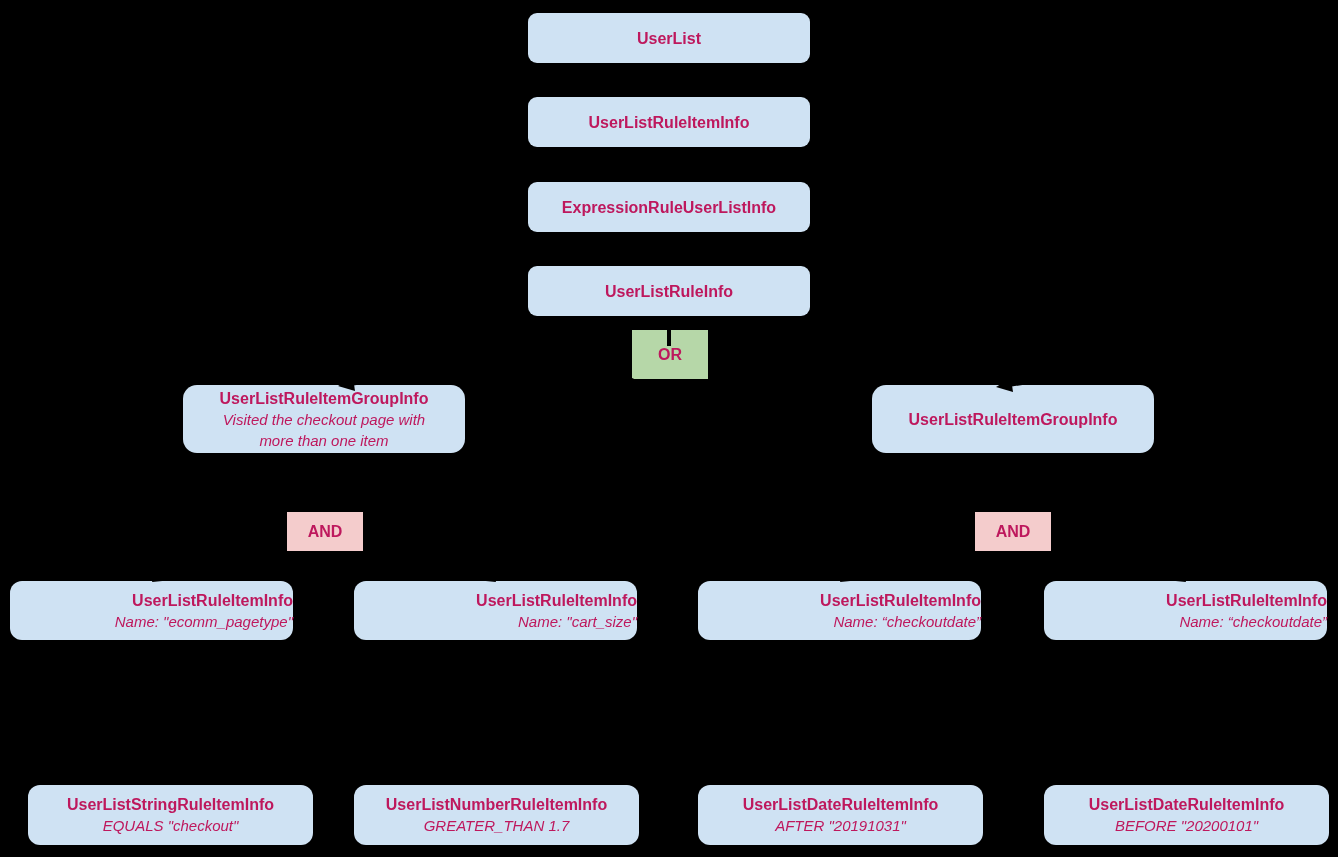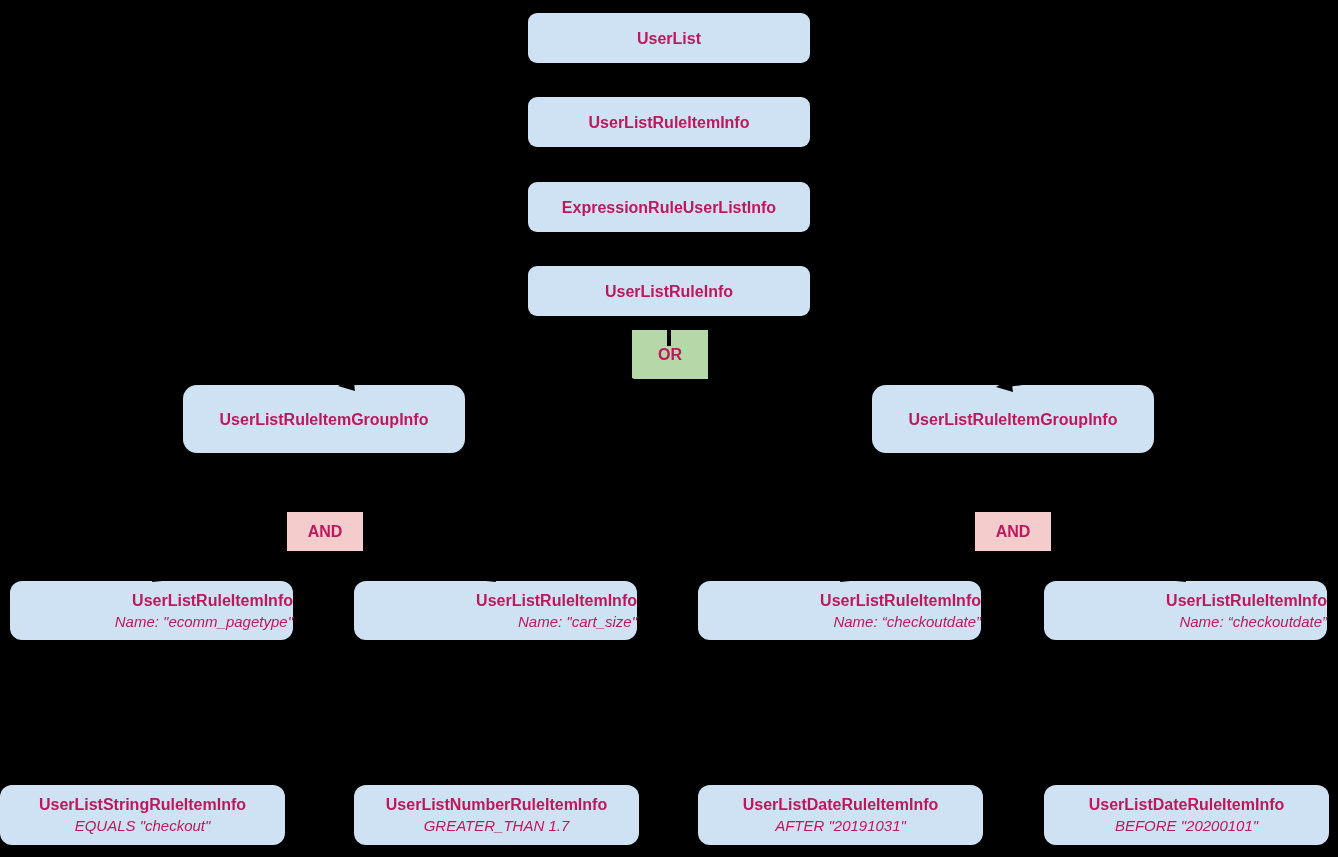--- a/index.html
+++ b/index.html
@@ -84,21 +84,21 @@
   #item-0 { left: 10px;   top: 581px; }
   #item-1 { left: 354px;  top: 581px; }
   #item-2 { left: 698px;  top: 581px; }
   #item-3 { left: 1044px; top: 581px; }
 
   .leaf-node {
     width: 285px;
     height: 60px;
     border-radius: 12px;
   }
-  #leaf-0 { left: 0;   top: 785px; }
+  #leaf-0 { left: 28px;   top: 785px; }
   #leaf-1 { left: 354px;  top: 785px; }
   #leaf-2 { left: 698px;  top: 785px; }
   #leaf-3 { left: 1044px; top: 785px; }
 
   .wires {
     position: absolute;
     left: 0;
     top: 0;
     width: 1338px;
     height: 857px;
@@ -122,20 +122,21 @@
   <div class="node chain-node" id="chain-3">
     <span class="node-title">UserListRuleInfo</span>
   </div>
 
   <div class="op-node" id="or-node">
     <span>OR</span>
   </div>
 
   <div class="node group-node" id="group-0">
     <span class="node-title">UserListRuleItemGroupInfo</span>
+    <span class="node-sub">Visited the checkout page with more than one item</span>
   </div>
   <div class="node group-node" id="group-1">
     <span class="node-title">UserListRuleItemGroupInfo</span>
   </div>
 
   <div class="op-node" id="and-0">
     <span>AND</span>
   </div>
   <div class="op-node" id="and-1">
     <span>AND</span>

